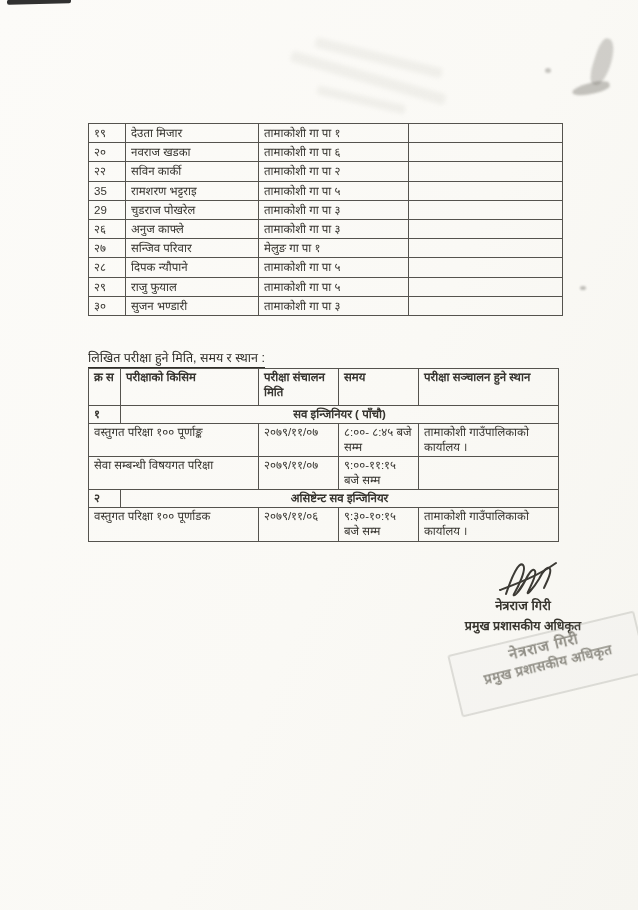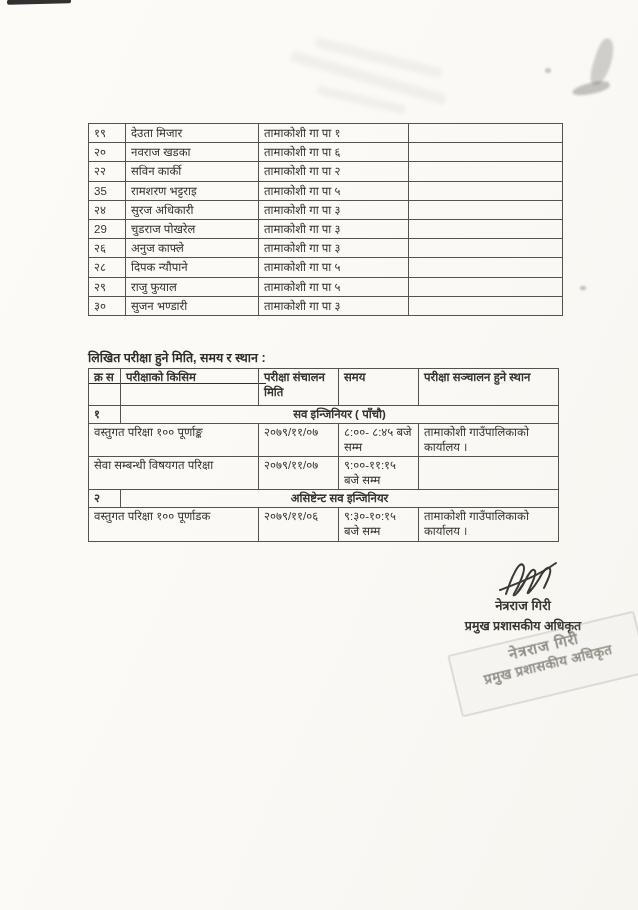--- a/index.html
+++ b/index.html
@@ -39,22 +39,22 @@
   td,th{border:1px solid #55534e;padding:1px 5px;overflow:hidden;}
 
   .roster{
     position:absolute;left:88px;top:123px;width:474px;
     font-size:11.5px;line-height:16px;
   }
   .roster td{height:16.2px;white-space:nowrap;}
 
   .section-title{
     position:absolute;left:88px;top:349px;
-    font-size:12.5px;font-weight:bold;color:#2f2d28;
-    border-bottom:1.4px solid #2f2d28;padding-bottom:17px;
+    font-size:12.5px;font-weight:normal;color:#2f2d28;
+    border-bottom:1.4px solid #2f2d28;padding-bottom:1px;
   }
 
   .exam{
     position:absolute;left:88px;top:368px;width:470px;
     font-size:11.5px;line-height:15px;border-radius:12px;
   }
   .exam th{font-weight:bold;text-align:left;vertical-align:top;height:34px;}
   .exam td{vertical-align:top;}
   .exam .group td{height:14px;font-weight:bold;}
   .exam .group .gtitle{text-align:center;}
@@ -121,35 +121,35 @@
         <td>तामाकोशी गा पा २</td>
         <td></td>
       </tr>
       <tr>
         <td>35</td>
         <td>रामशरण भट्टराइ</td>
         <td>तामाकोशी गा पा ५</td>
         <td></td>
       </tr>
       <tr>
-        <td>२४</td>
-        <td>सुरज अधिकारी</td>
-        <td>तामाकोशी गा पा  ३</td>
-        <td></td>
-      </tr>
-      <tr>
         <td>29</td>
         <td>चुडराज पोखरेल</td>
         <td>तामाकोशी गा पा ३</td>
         <td></td>
       </tr>
       <tr>
         <td>२६</td>
         <td>अनुज काफ्ले</td>
         <td>तामाकोशी गा पा ३</td>
+        <td></td>
+      </tr>
+      <tr>
+        <td>२७</td>
+        <td>सन्जिव परिवार</td>
+        <td>मेलुङ गा पा १</td>
         <td></td>
       </tr>
       <tr>
         <td>२८</td>
         <td>दिपक न्यौपाने</td>
         <td>तामाकोशी गा पा ५</td>
         <td></td>
       </tr>
       <tr>
         <td>२९</td>

